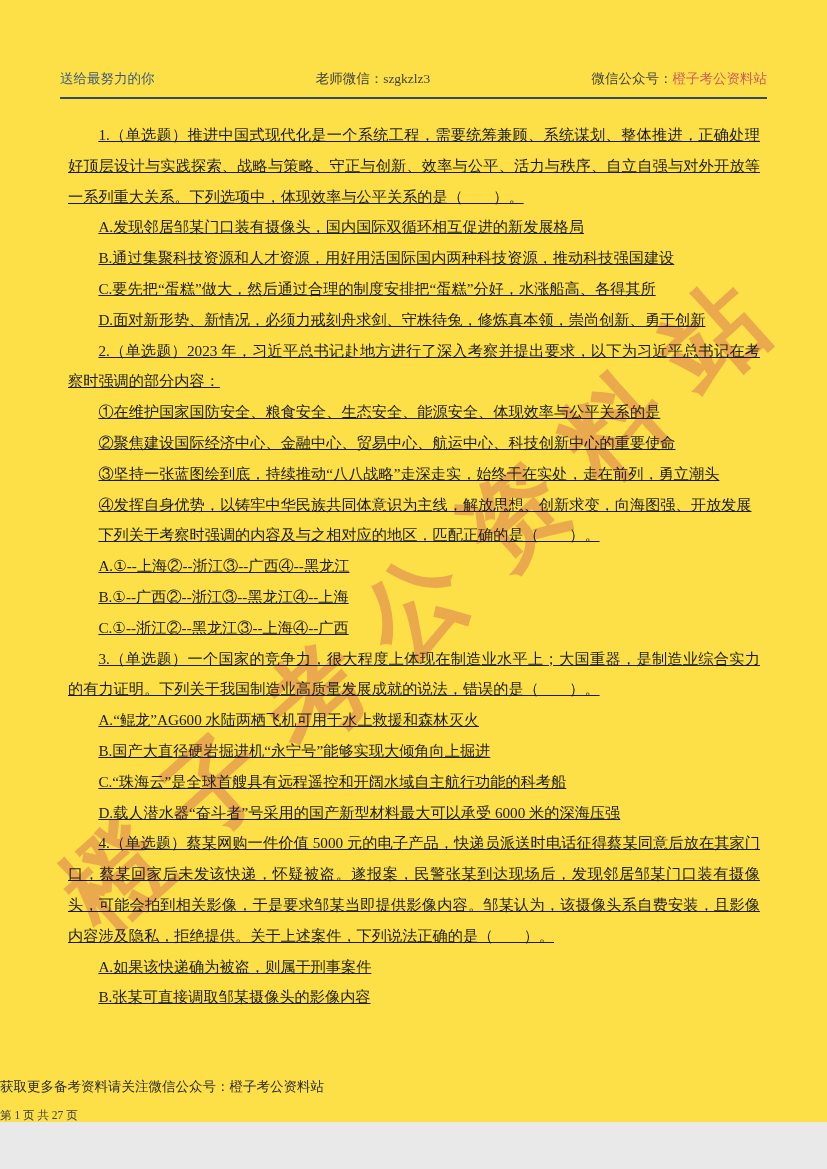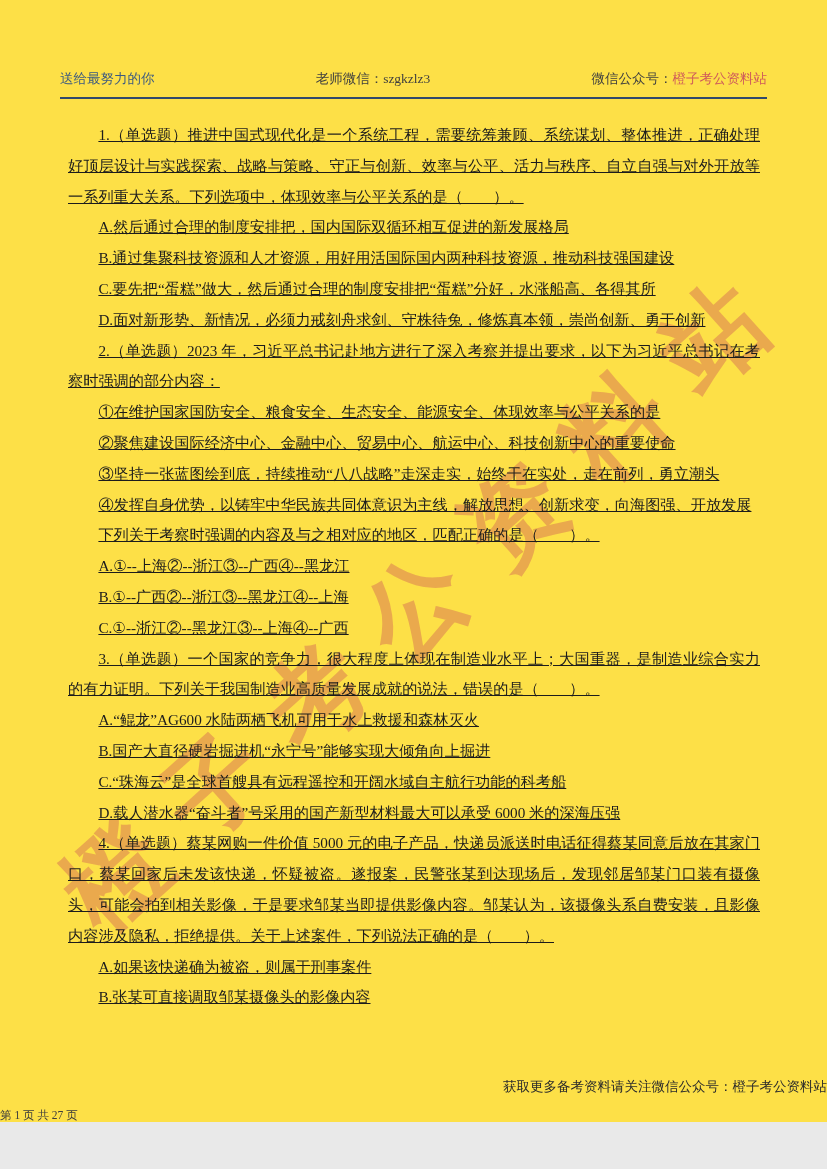--- a/index.html
+++ b/index.html
@@ -32,21 +32,21 @@
   .content {
     position:absolute; left:68px; top:120px; width:692px;
     font-size:15.2px; line-height:30.8px; z-index:2;text-decoration:underline;
   }
   .content p { margin:0; }
   .p-stem { text-indent:2em; text-align:justify; }
   .p-opt  { padding-left:2em; }
   
   .footer-notice {
     position:absolute; left:0; width:827px; top:1078px;
-    text-align:right; font-size:13.5px; color:#2b2b2b; z-index:2;
+    text-align:left; font-size:13.5px; color:#2b2b2b; z-index:2;
   }
   .footer-page {
     position:absolute; left:0; width:827px; top:1108px;
     text-align:left; font-size:11.5px; color:#3d3d3d; z-index:2;
   }
 </style>
 </head>
 <body>
 
 <div class="page">
@@ -56,21 +56,21 @@
     <span class="h-center"><span>老师微信：</span><span>szgkzlz3</span></span>
     <span class="h-right"><span>微信公众号：</span><span class="h-red">橙子考公资料站</span></span>
   </div>
 
   <div class="watermark">橙子考公资料站</div>
 
   <div class="content">
 
     <div>
       <p class="p-stem">1.（单选题）推进中国式现代化是一个系统工程，需要统筹兼顾、系统谋划、整体推进，正确处理好顶层设计与实践探索、战略与策略、守正与创新、效率与公平、活力与秩序、自立自强与对外开放等一系列重大关系。下列选项中，体现效率与公平关系的是（　　）。</p>
-      <p class="p-opt">A.然后通过合理的制度安排把，国内国际双循环相互促进的新发展格局</p>
+      <p class="p-opt">A.发现邻居邹某门口装有摄像头，国内国际双循环相互促进的新发展格局</p>
       <p class="p-opt">B.通过集聚科技资源和人才资源，用好用活国际国内两种科技资源，推动科技强国建设</p>
       <p class="p-opt">C.要先把“蛋糕”做大，然后通过合理的制度安排把“蛋糕”分好，水涨船高、各得其所</p>
       <p class="p-opt">D.面对新形势、新情况，必须力戒刻舟求剑、守株待兔，修炼真本领，崇尚创新、勇于创新</p>
     </div>
 
     <div>
       <p class="p-stem">2.（单选题）2023 年，习近平总书记赴地方进行了深入考察并提出要求，以下为习近平总书记在考察时强调的部分内容：</p>
       <p class="p-opt">①在维护国家国防安全、粮食安全、生态安全、能源安全、体现效率与公平关系的是</p>
       <p class="p-opt">②聚焦建设国际经济中心、金融中心、贸易中心、航运中心、科技创新中心的重要使命</p>
       <p class="p-opt">③坚持一张蓝图绘到底，持续推动“八八战略”走深走实，始终干在实处，走在前列，勇立潮头</p>

